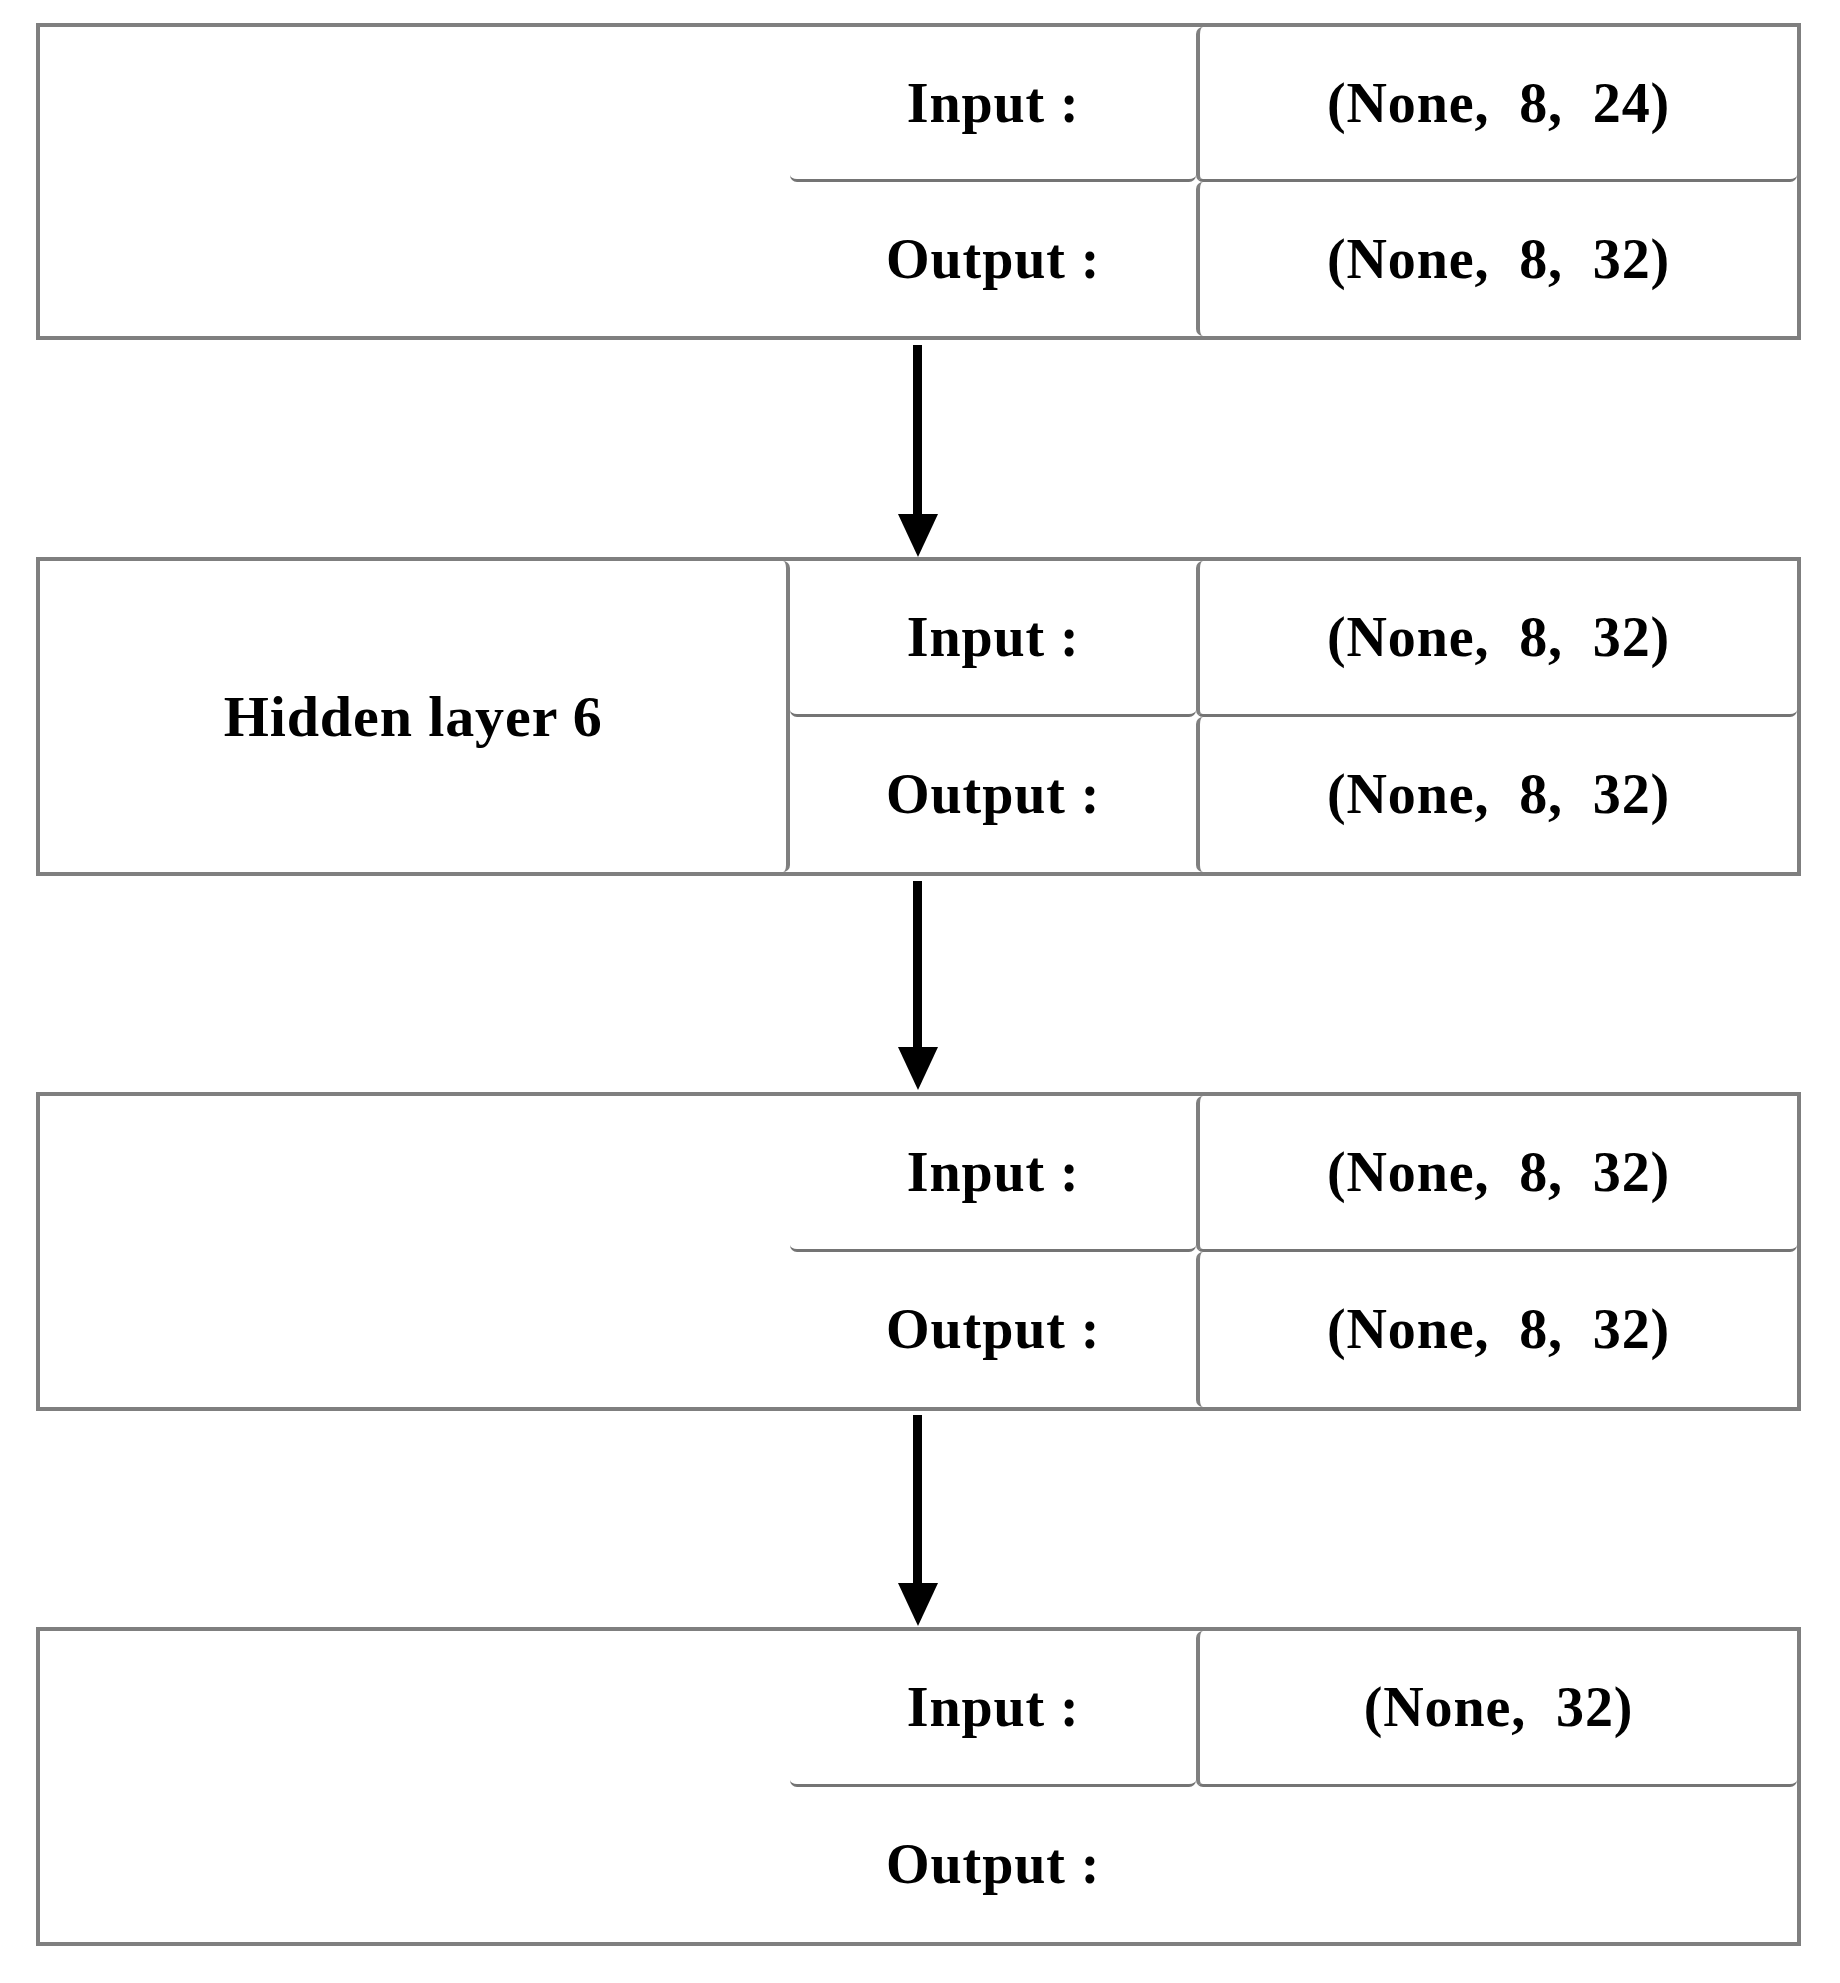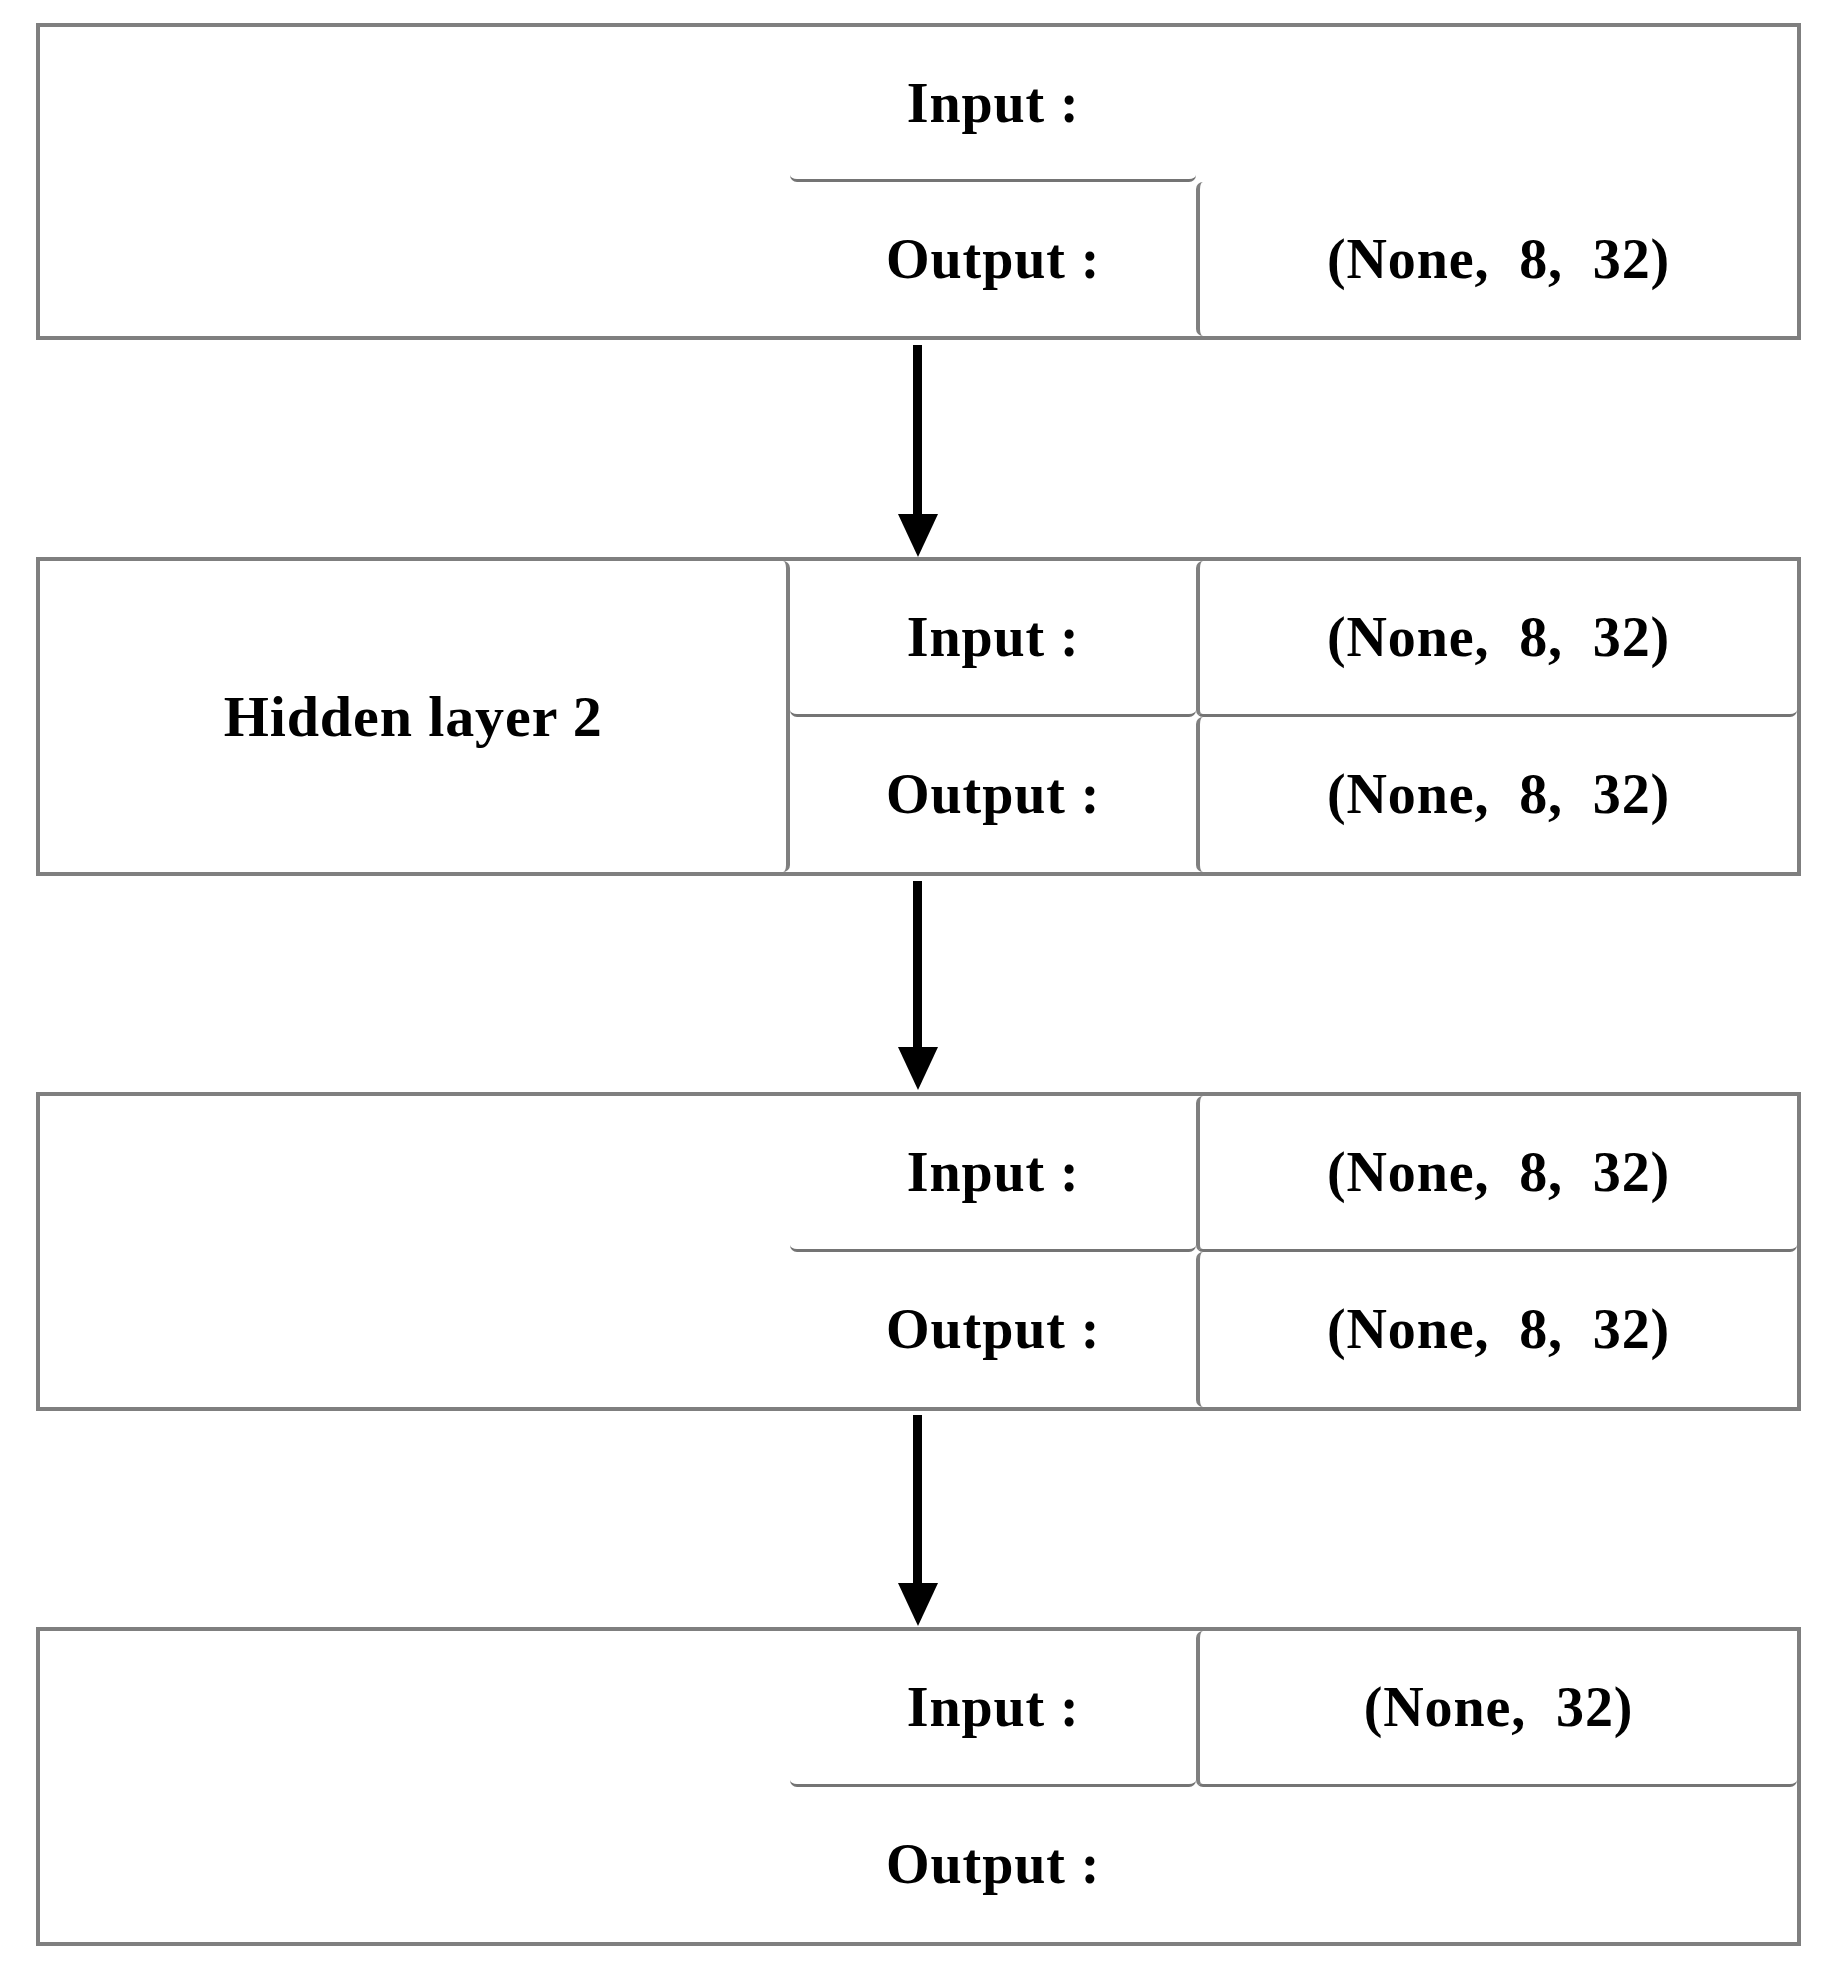--- a/index.html
+++ b/index.html
@@ -96,31 +96,32 @@
     border-top: 43px solid #000000;
   }
 </style>
 </head>
 <body>
 
 <div class="diagram">
 
   <div class="block block-1">
     <div class="cell cell-input-label">Input :</div>
+    <div class="cell cell-input-value">(None,  8,  24)</div>
     <div class="cell cell-output-label">Output :</div>
     <div class="cell cell-output-value">(None,  8,  32)</div>
   </div>
 
   <div class="arrow arrow-1">
     <div class="arrow-shaft"></div>
     <div class="arrow-head"></div>
   </div>
 
   <div class="block block-2">
-    <div class="cell cell-name">Hidden layer 2</div>
+    <div class="cell cell-name">Hidden layer 6</div>
     <div class="cell cell-input-label">Input :</div>
     <div class="cell cell-input-value">(None,  8,  32)</div>
     <div class="cell cell-output-label">Output :</div>
     <div class="cell cell-output-value">(None,  8,  32)</div>
   </div>
 
   <div class="arrow arrow-2">
     <div class="arrow-shaft"></div>
     <div class="arrow-head"></div>
   </div>

